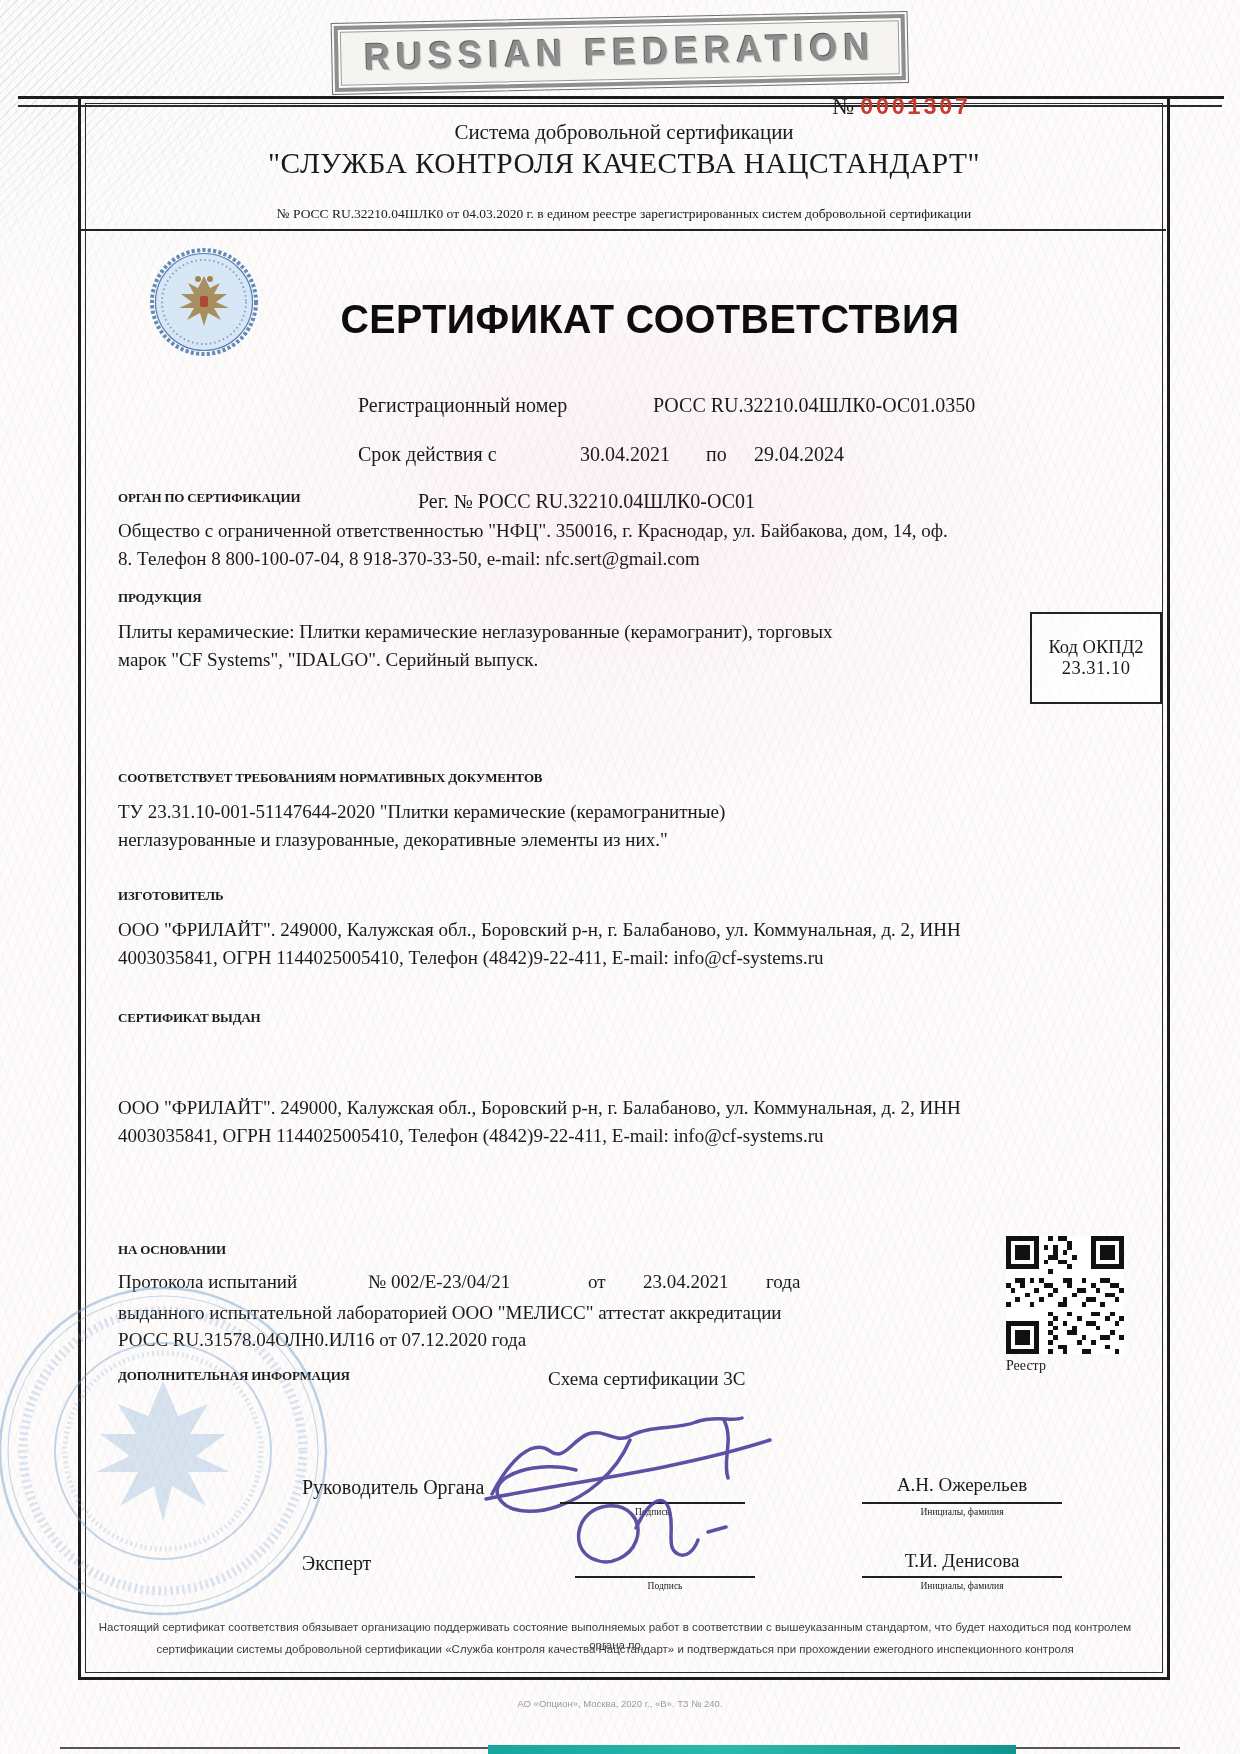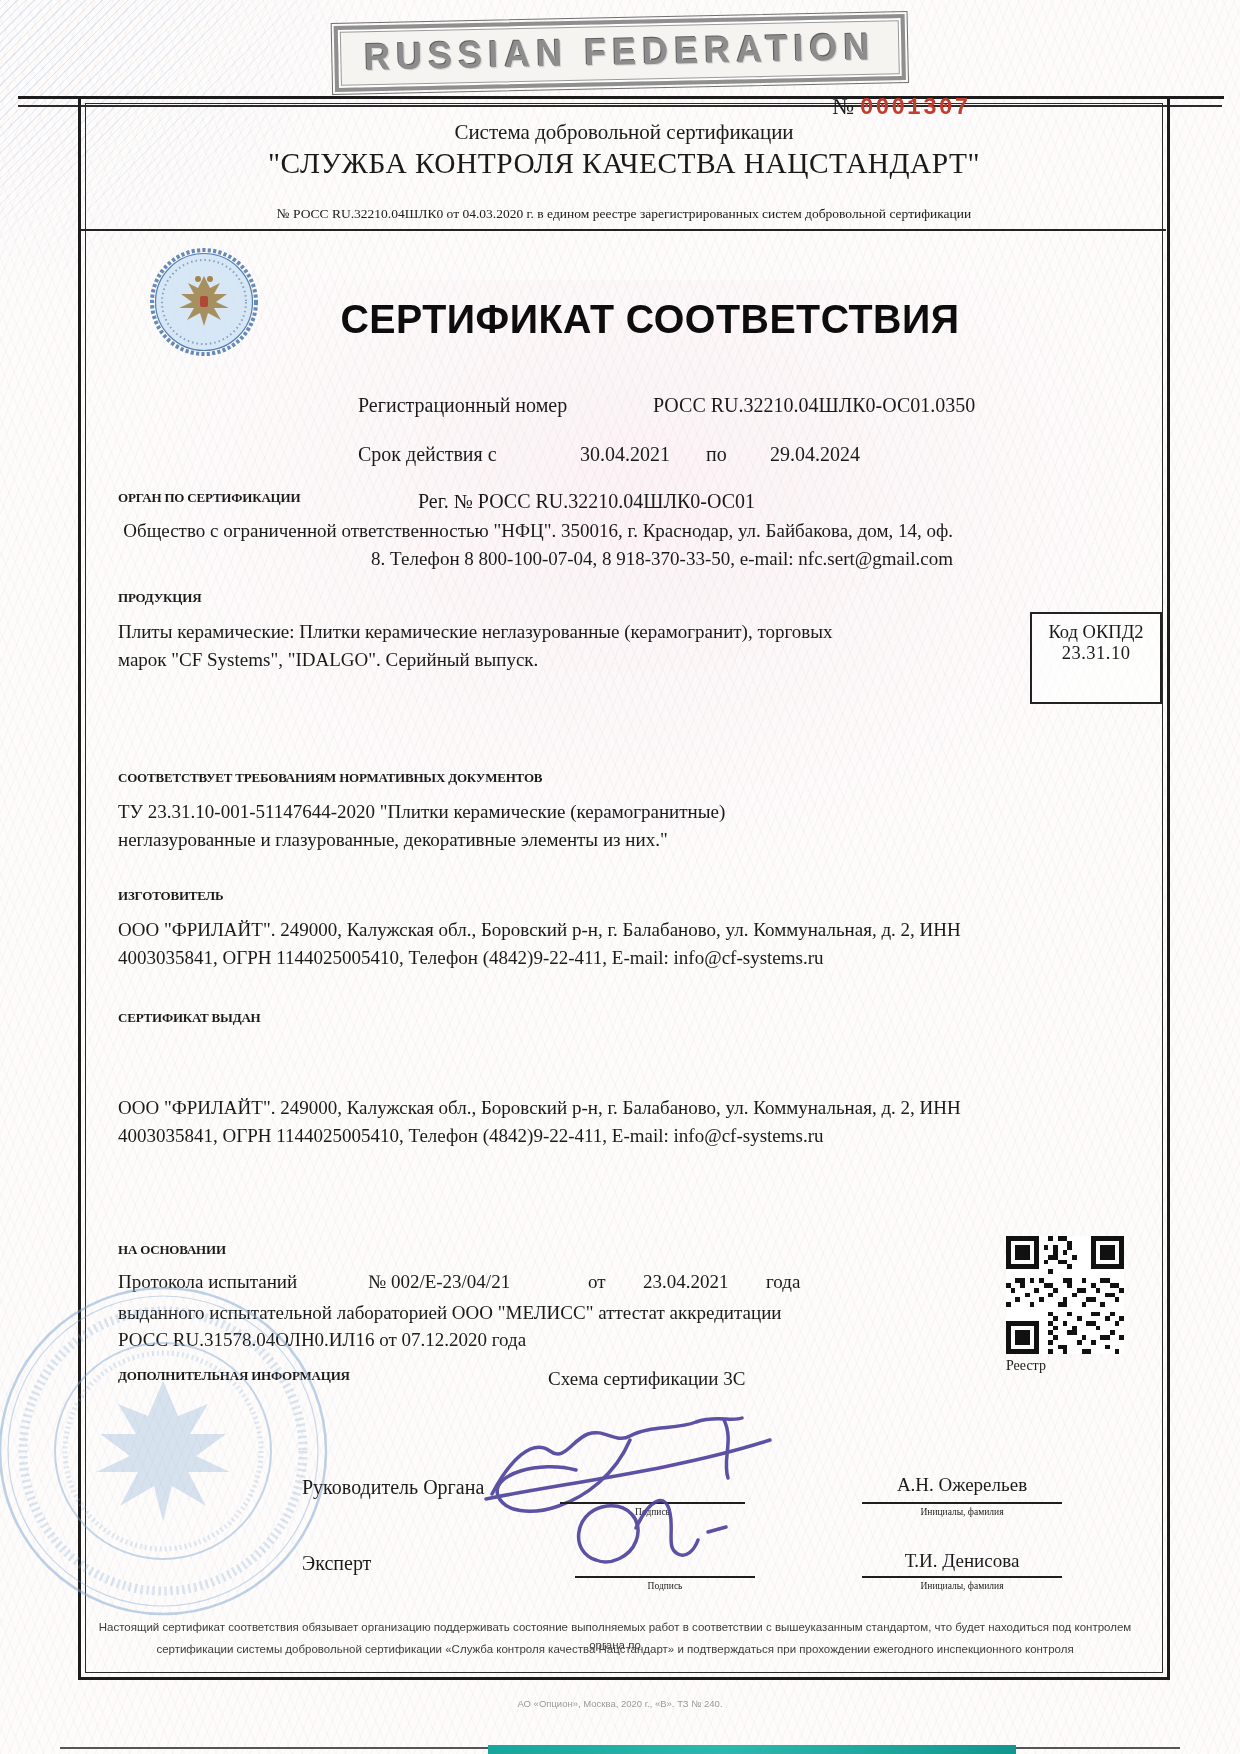--- a/index.html
+++ b/index.html
@@ -52,21 +52,21 @@
     transform:scaleX(.96);color:#0d0d0d;
   }
   .row{position:absolute;white-space:nowrap;font-size:20px;}
   .row span{position:absolute;top:0;white-space:nowrap;}
   .heading{font-weight:bold;font-size:13px;letter-spacing:-.2px;white-space:nowrap;}
   .body-text{font-size:19px;line-height:1.45;}
   .code-box{
     left:1030px;width:128px;height:88px;border:2px solid #222;background:rgba(255,255,255,.55);
     text-align:center;font-size:18.5px;
   }
-  .code-box .cb-label{margin-top:8px;}
+  .code-box .cb-label{margin-top:23px;}
   .code-box .cb-value{letter-spacing:.5px;}
   .sig-label-sm{font-size:9.5px;color:#222;text-align:center;}
   .sig-line{height:2px;background:#1e1e1e;}
   .footer-note{
     left:95px;width:1040px;text-align:center;color:#3c3c3c;
     font-family:"Liberation Sans",sans-serif;font-size:11.5px;line-height:1.6;
   }
   .print-info{left:0;top:1698px;width:1240px;text-align:center;font-size:9.5px;color:#9a9a9a;
     font-family:"Liberation Sans",sans-serif;}
   .teal-bar{left:488px;top:1745px;width:528px;height:9px;
@@ -116,28 +116,28 @@
 
   <div class="row" style="left:358px;top:394px;width:700px;height:28px;">
     <span style="left:0;">Регистрационный номер</span>
     <span style="left:295px;">РОСС RU.32210.04ШЛК0-ОС01.0350</span>
   </div>
 
   <div class="row" style="left:358px;top:443px;width:700px;height:28px;">
     <span style="left:0;">Срок действия с</span>
     <span style="left:222px;">30.04.2021</span>
     <span style="left:348px;">по</span>
-    <span style="left:412px;">29.04.2024</span>
+    <span style="left:396px;">29.04.2024</span>
   </div>
 
   <div class="row" style="left:118px;top:490px;height:28px;">
     <span class="heading" style="left:0;">ОРГАН ПО СЕРТИФИКАЦИИ</span>
     <span style="left:300px;">Рег. № РОСС RU.32210.04ШЛК0-ОС01</span>
   </div>
-  <div class="abs body-text" style="left:118px;top:517px;width:835px;text-align:right;">Общество с ограниченной ответственностью "НФЦ". 350016, г. Краснодар, ул. Байбакова, дом, 14, оф. 8. Телефон 8 800-100-07-04, 8 918-370-33-50, e-mail: nfc.sert@gmail.com</div>
+  <div class="abs body-text" style="left:118px;top:517px;width:835px;">Общество с ограниченной ответственностью "НФЦ". 350016, г. Краснодар, ул. Байбакова, дом, 14, оф. 8. Телефон 8 800-100-07-04, 8 918-370-33-50, e-mail: nfc.sert@gmail.com</div>
 
   <div class="abs heading" style="left:118px;top:590px;">ПРОДУКЦИЯ</div>
   <div class="abs body-text" style="left:118px;top:618px;width:745px;">Плиты керамические: Плитки керамические неглазурованные (керамогранит), торговых марок "CF Systems", "IDALGO". Серийный выпуск.</div>
   <div class="abs code-box" style="top:612px;">
     <div class="cb-label">Код ОКПД2</div>
     <div class="cb-value">23.31.10</div>
   </div>
 
   <div class="abs heading" style="left:118px;top:770px;">СООТВЕТСТВУЕТ ТРЕБОВАНИЯМ НОРМАТИВНЫХ ДОКУМЕНТОВ</div>
   <div class="abs body-text" style="left:118px;top:798px;width:720px;">ТУ 23.31.10-001-51147644-2020 "Плитки керамические (керамогранитные) неглазурованные и глазурованные, декоративные элементы из них."</div>

